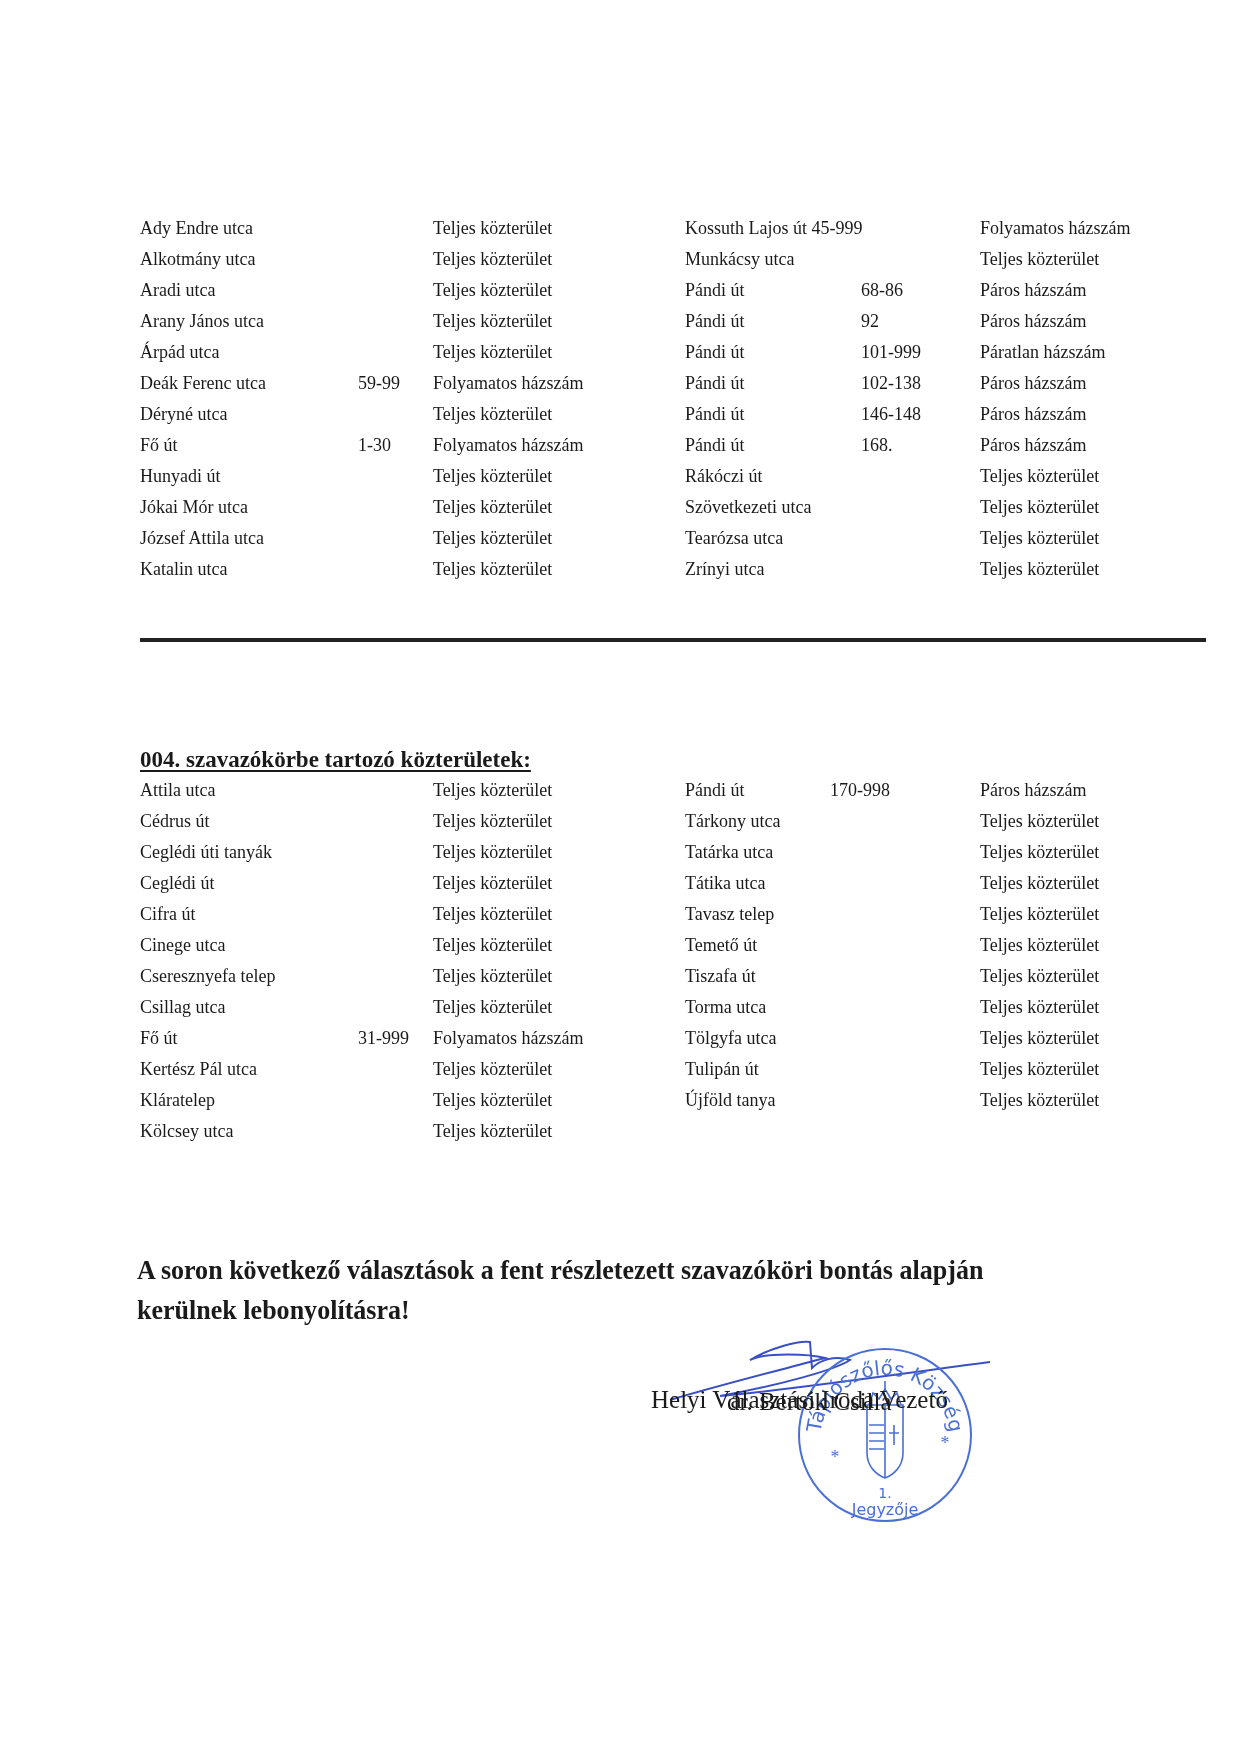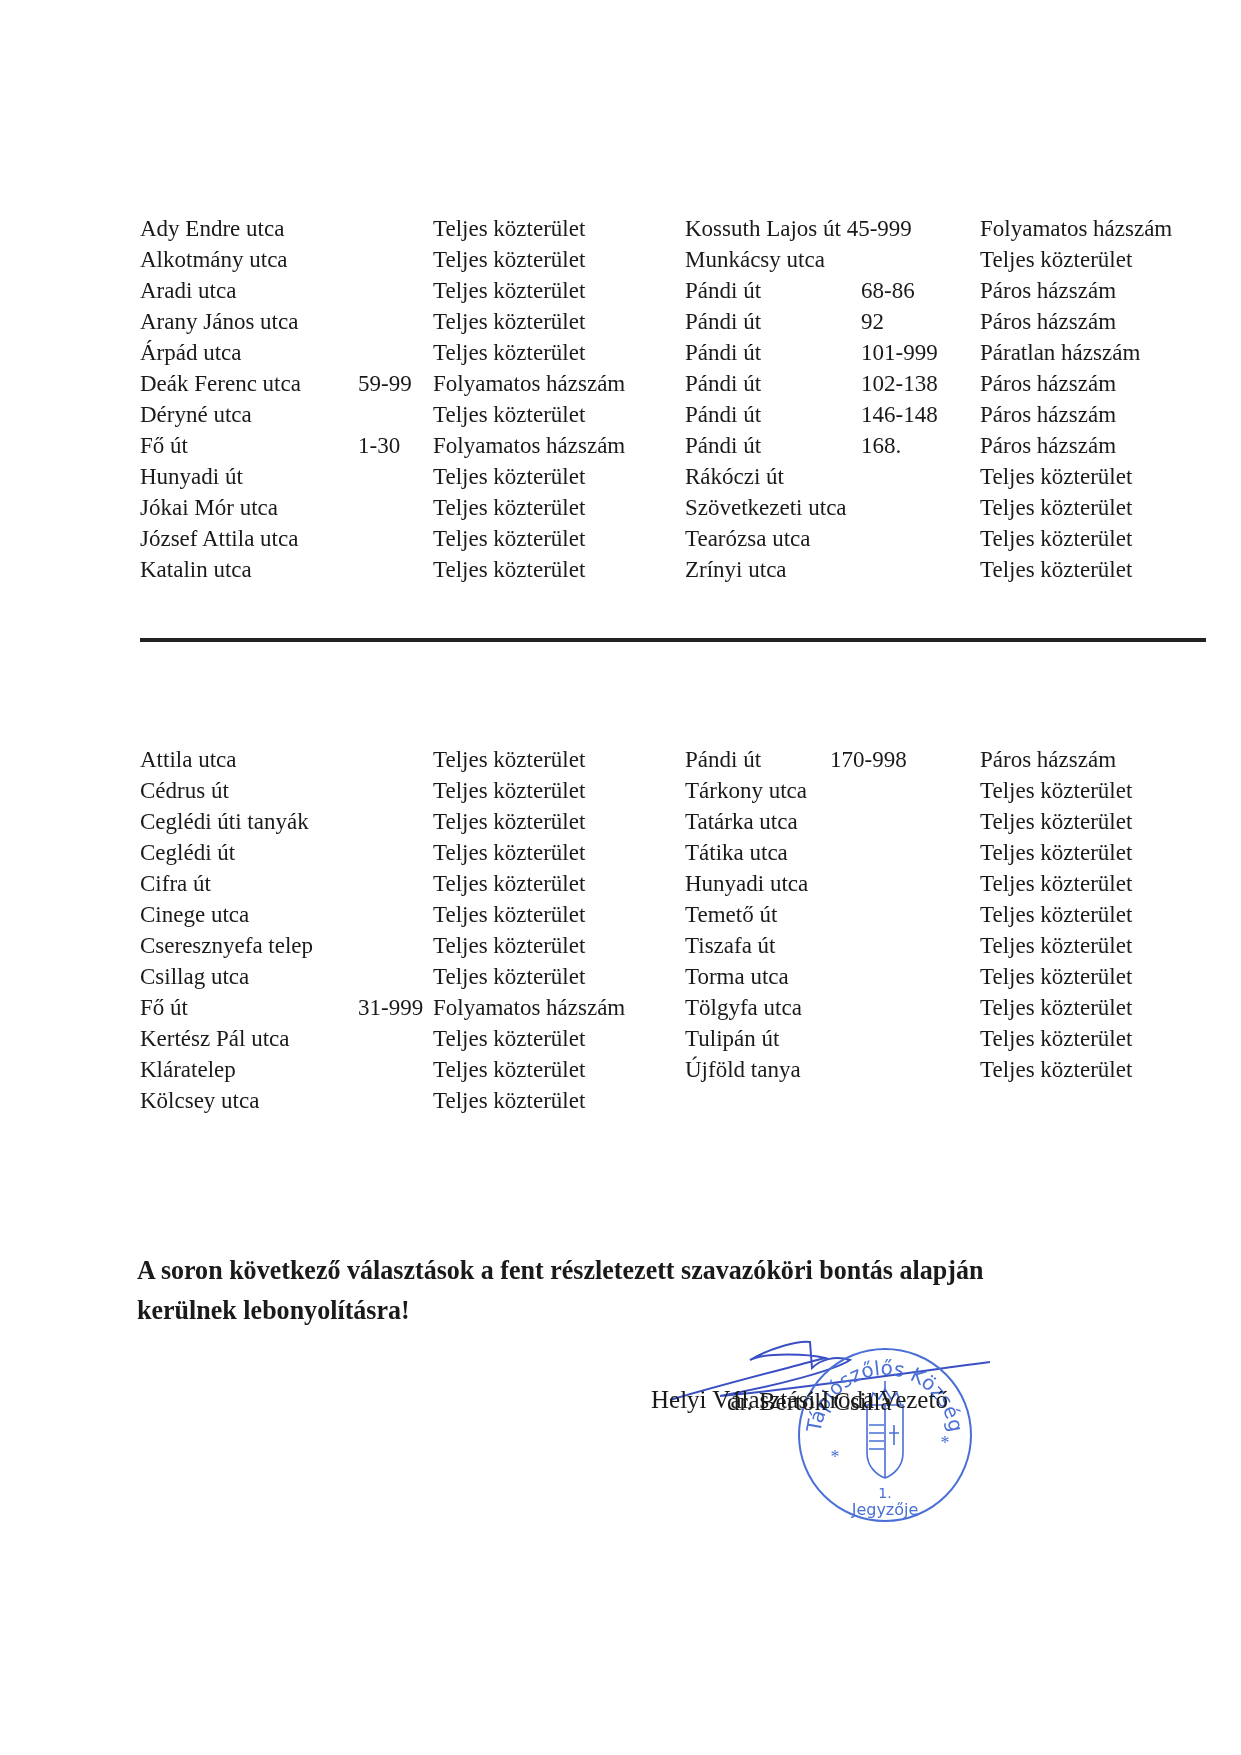--- a/index.html
+++ b/index.html
@@ -2,21 +2,21 @@
 <html><head>
 <meta charset="utf-8">
 <style>
   html, body { margin:0; padding:0; background:#ffffff; }
   body { width:1241px; height:1755px; position:relative; overflow:hidden;
          font-family:"Liberation Serif","DejaVu Serif",serif; color:#1a1a1a; }
   .page { position:absolute; left:0; top:0; width:1241px; height:1755px; }
   .section { position:absolute; left:140px; width:1080px; }
   .sec-title { font-weight:bold; font-size:23px; text-decoration:underline;
                text-decoration-thickness:2px; text-underline-offset:3px; height:31px; line-height:31px; }
-  .row { position:relative; height:31px; line-height:31px; font-size:23px; white-space:nowrap; }
+  .row { position:relative; height:31px; line-height:31px; font-size:18px; white-space:nowrap; }
   .row span { position:absolute; top:0; }
   .c1 { left:0; }
   .c2 { left:218px; }
   .c3 { left:293px; }
   .c4 { left:545px; }
   .c5 { left:700px;margin-left:21px; }
   .c6 { left:840px; }
   .c5b { left:690px; }
   .rule { position:absolute; left:140px; top:638px; width:1066px; height:4px; background:#222; }
   .closing { position:absolute; left:137px; top:1250px; width:1000px; font-weight:bold;
@@ -127,20 +127,21 @@
           <span class="c4">Zrínyi utca</span>
           <span class="c5"></span>
           <span class="c6">Teljes közterület</span>
         </div>
       </div>
   </div>
 
   <div class="rule"></div>
 
   <div class="section" id="sec4" style="top:744px;">
+    <div class="sec-title">004. szavazókörbe tartozó közterületek:</div>
     <div id="sec4-rows">
         <div class="row">
           <span class="c1">Attila utca</span>
           <span class="c2"></span>
           <span class="c3">Teljes közterület</span>
           <span class="c4">Pándi út</span>
           <span class="c5b">170-998</span>
           <span class="c6">Páros házszám</span>
         </div>
         <div class="row">
@@ -164,21 +165,21 @@
           <span class="c2"></span>
           <span class="c3">Teljes közterület</span>
           <span class="c4">Tátika utca</span>
           <span class="c5b"></span>
           <span class="c6">Teljes közterület</span>
         </div>
         <div class="row">
           <span class="c1">Cifra út</span>
           <span class="c2"></span>
           <span class="c3">Teljes közterület</span>
-          <span class="c4">Hunyadi utca</span>
+          <span class="c4">Tavasz telep</span>
           <span class="c5b"></span>
           <span class="c6">Teljes közterület</span>
         </div>
         <div class="row">
           <span class="c1">Cinege utca</span>
           <span class="c2"></span>
           <span class="c3">Teljes közterület</span>
           <span class="c4">Temető út</span>
           <span class="c5b"></span>
           <span class="c6">Teljes közterület</span>

